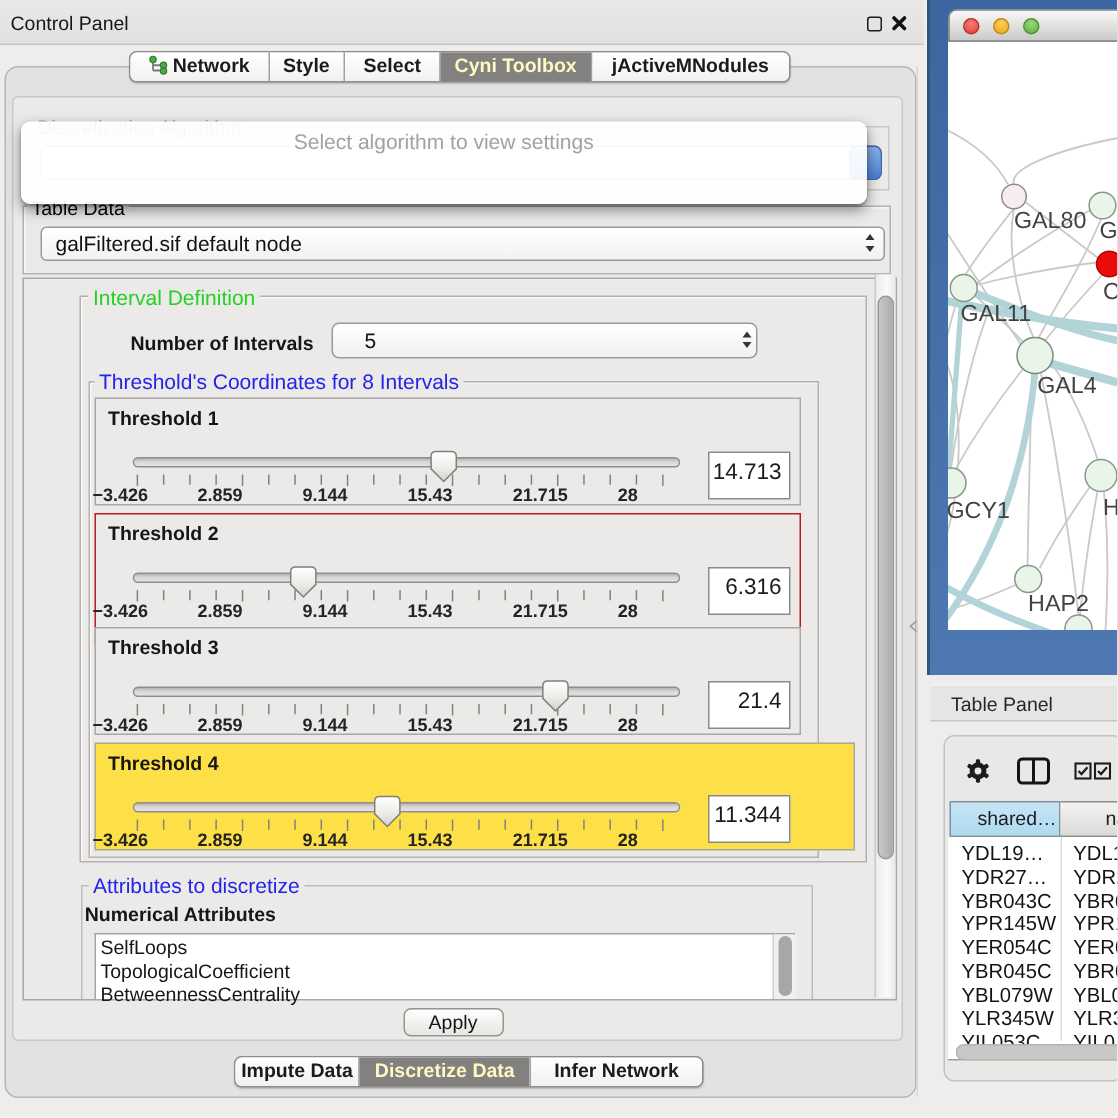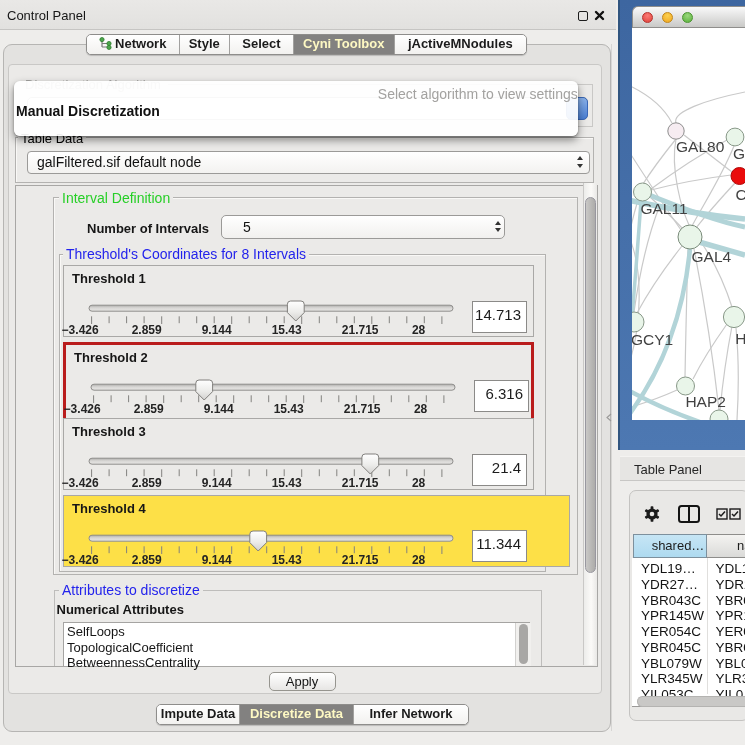--- a/index.html
+++ b/index.html
@@ -84,21 +84,21 @@
 <path d="M223.4 38.2Q223.4 35 226.6 35L237.0 35Q240.2 35 240.2 38.2L240.2 46.6L231.8 55L223.4 46.6Z" fill="url(#th0)" stroke="#807f7c" stroke-width="1"></path>
 </svg>
 <div class="tick-label" style="left:-2.4px;top:57px">−3.426</div>
 <div class="tick-label" style="left:67.7px;top:57px">2.859</div>
 <div class="tick-label" style="left:137.7px;top:57px">9.144</div>
 <div class="tick-label" style="left:207.7px;top:57px">15.43</div>
 <div class="tick-label" style="left:277.8px;top:57px">21.715</div>
 <div class="tick-label" style="left:347.9px;top:57px">28</div>
 <div class="vfield" style="left:408px;top:34.5px">14.713</div>
 </div>
-<div class="abs" style="left:63px;top:342px;width:471px;height:88px;border:3px solid #b91c1c;box-sizing:border-box;background:#ebeae8">
+<div class="abs" style="left:63px;top:342px;width:471px;height:88px;border:1px solid #b91c1c;box-sizing:border-box;background:#ebeae8">
 <div class="abs t13 b" style="left:8px;top:5px">Threshold 2</div>
 <svg class="abs" style="left:0;top:0" width="471" height="71" viewBox="0 0 471 71">
 <defs>
 <linearGradient id="tr1" x1="0" y1="0" x2="0" y2="1">
             <stop offset="0" stop-color="#aeadab"></stop>
             <stop offset="0.45" stop-color="#d8d7d5"></stop>
             <stop offset="1" stop-color="#e7e6e4"></stop>
           </linearGradient>
 <linearGradient id="th1" x1="0" y1="0" x2="0" y2="1">
             <stop offset="0" stop-color="#ffffff"></stop>
@@ -182,22 +182,21 @@
 <div class="abs" style="left:451px;top:0;width:15px;height:43.5px;background:#f1f0ee;border-left:1px solid #d2d1cf"></div>
 <div class="abs" style="left:454.5px;top:1px;width:9px;height:40.5px;border-radius:4.5px;background:#a8a7a5"></div>
 </div>
 <div class="abs" style="left:268.5px;top:671.5px;width:67px;height:19.5px;border-radius:5px;background:linear-gradient(#ffffff,#e7e6e4);border:1px solid #96958f;box-sizing:border-box;text-align:center;font-size:13px;color:#141414;line-height:18px">Apply</div>
 <div class="tabbar" style="left:156px;top:704px;width:311px">
 <div class="seg first" style="left:0px;width:82px">Impute Data</div>
 <div class="seg sel" style="left:82px;width:114px">Discretize Data</div>
 <div class="seg last" style="left:196px;width:115px">Infer Network</div>
 </div>
 <div class="abs" style="left:13.8px;top:81px;width:564px;height:55px;background:rgba(255,255,255,0.93);border-radius:6px;box-shadow:0 4px 9px rgba(0,0,0,0.45),0 1px 2px rgba(0,0,0,0.3);z-index:30">
-<div class="abs" style="left:0;top:5px;width:100%;text-align:right;font-size:14px;color:#a3a2a0">Select algorithm to view settings</div>
-<div class="abs b" style="left:2.2px;top:22px;font-size:14px;color:#111">Manual Discretization</div>
+<div class="abs" style="left:0;top:5px;width:100%;text-align:center;font-size:14px;color:#a3a2a0">Select algorithm to view settings</div>
 </div>
 <div class="abs" style="left:611px;top:44px;width:1px;height:687px;background:#d7d6d4"></div>
 <svg class="abs" style="left:605px;top:413px" width="8" height="9" viewBox="0 0 8 9">
       <path d="M6 1L2 4.5L6 8" stroke="#9a9998" stroke-width="1.1" fill="none"></path>
     </svg>
 <div class="abs" style="left:618px;top:0;width:127px;height:450px;background:linear-gradient(#3d66a0,#4d78b2)"></div>
 <div class="abs" style="left:618px;top:0;width:2px;height:450px;background:#31557f"></div>
 <div class="abs" style="left:632px;top:6px;width:113px;height:22px;background:linear-gradient(#f9f9f9,#c9c9c7);border:1px solid #8f8e8c;border-right:none;border-radius:6px 0 0 0;box-sizing:border-box"></div>
 <div class="abs" style="left:641.5px;top:11.5px;width:11px;height:11px;border-radius:50%;background:radial-gradient(circle at 50% 30%,#fb7b76,#df4039);border:1px solid #b5302c;box-sizing:border-box"></div>
 <div class="abs" style="left:661.5px;top:11.5px;width:11px;height:11px;border-radius:50%;background:radial-gradient(circle at 50% 30%,#fbd051,#f0a61e);border:1px solid #c28617;box-sizing:border-box"></div>

